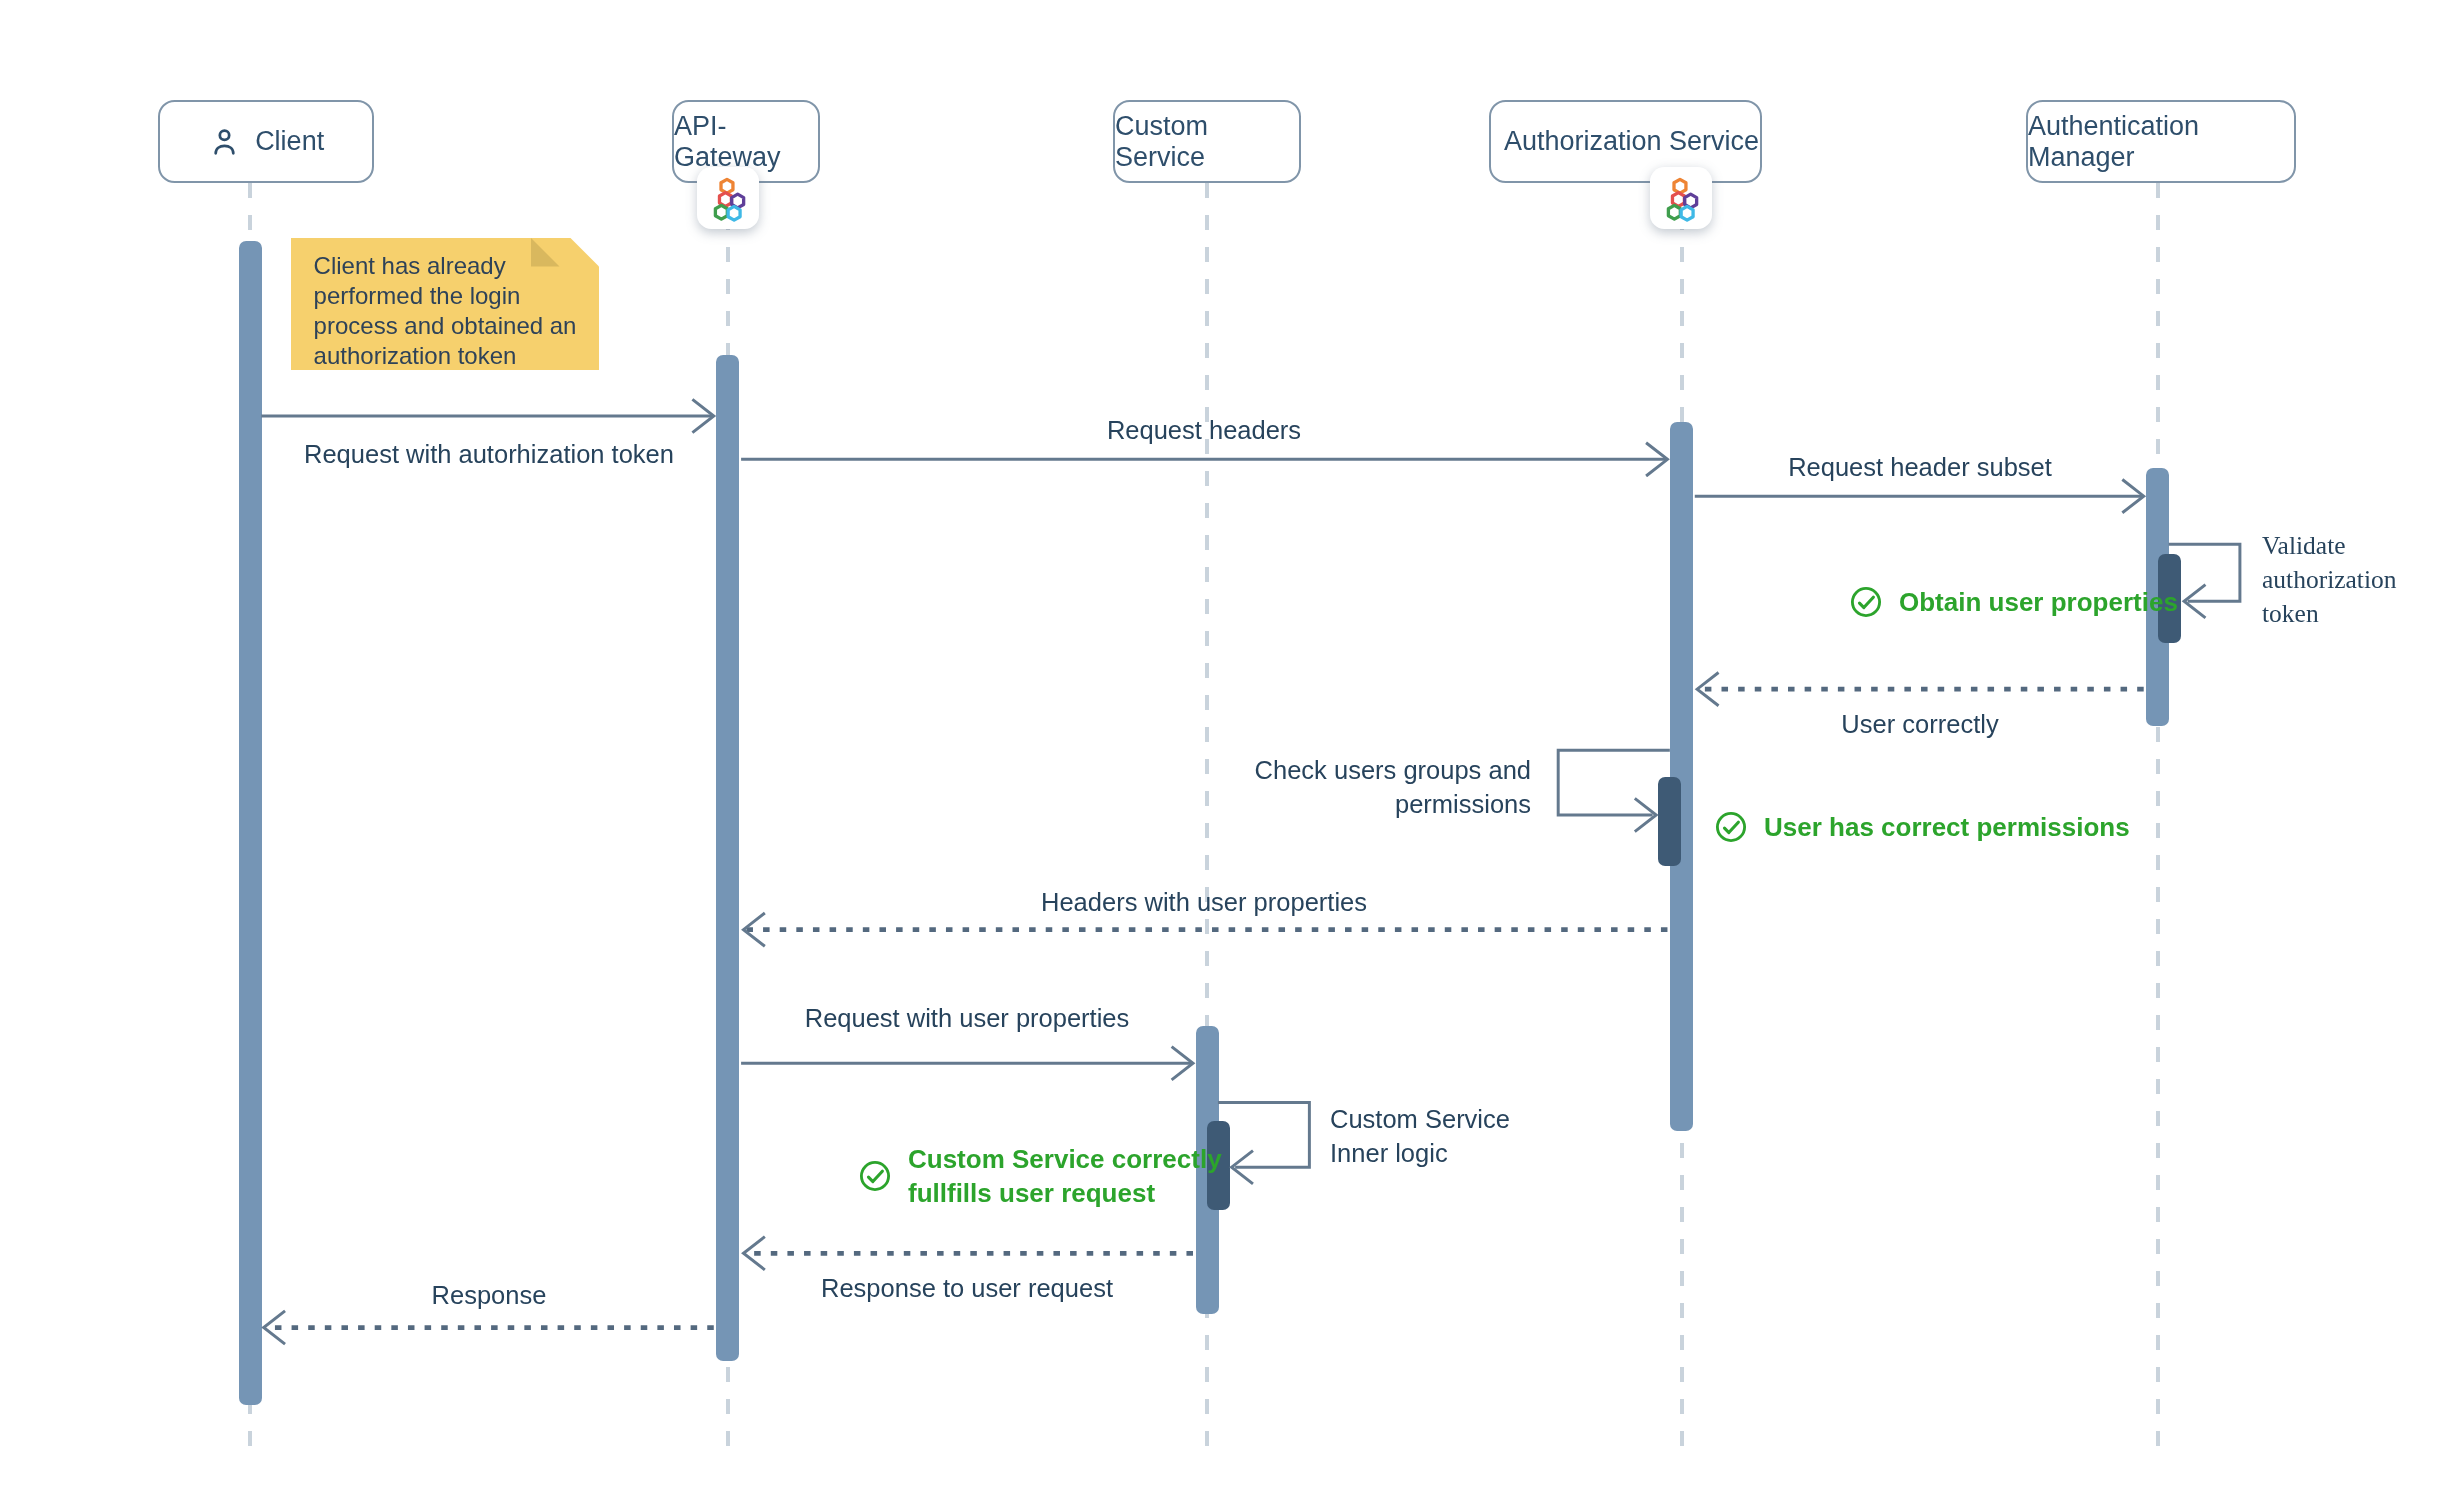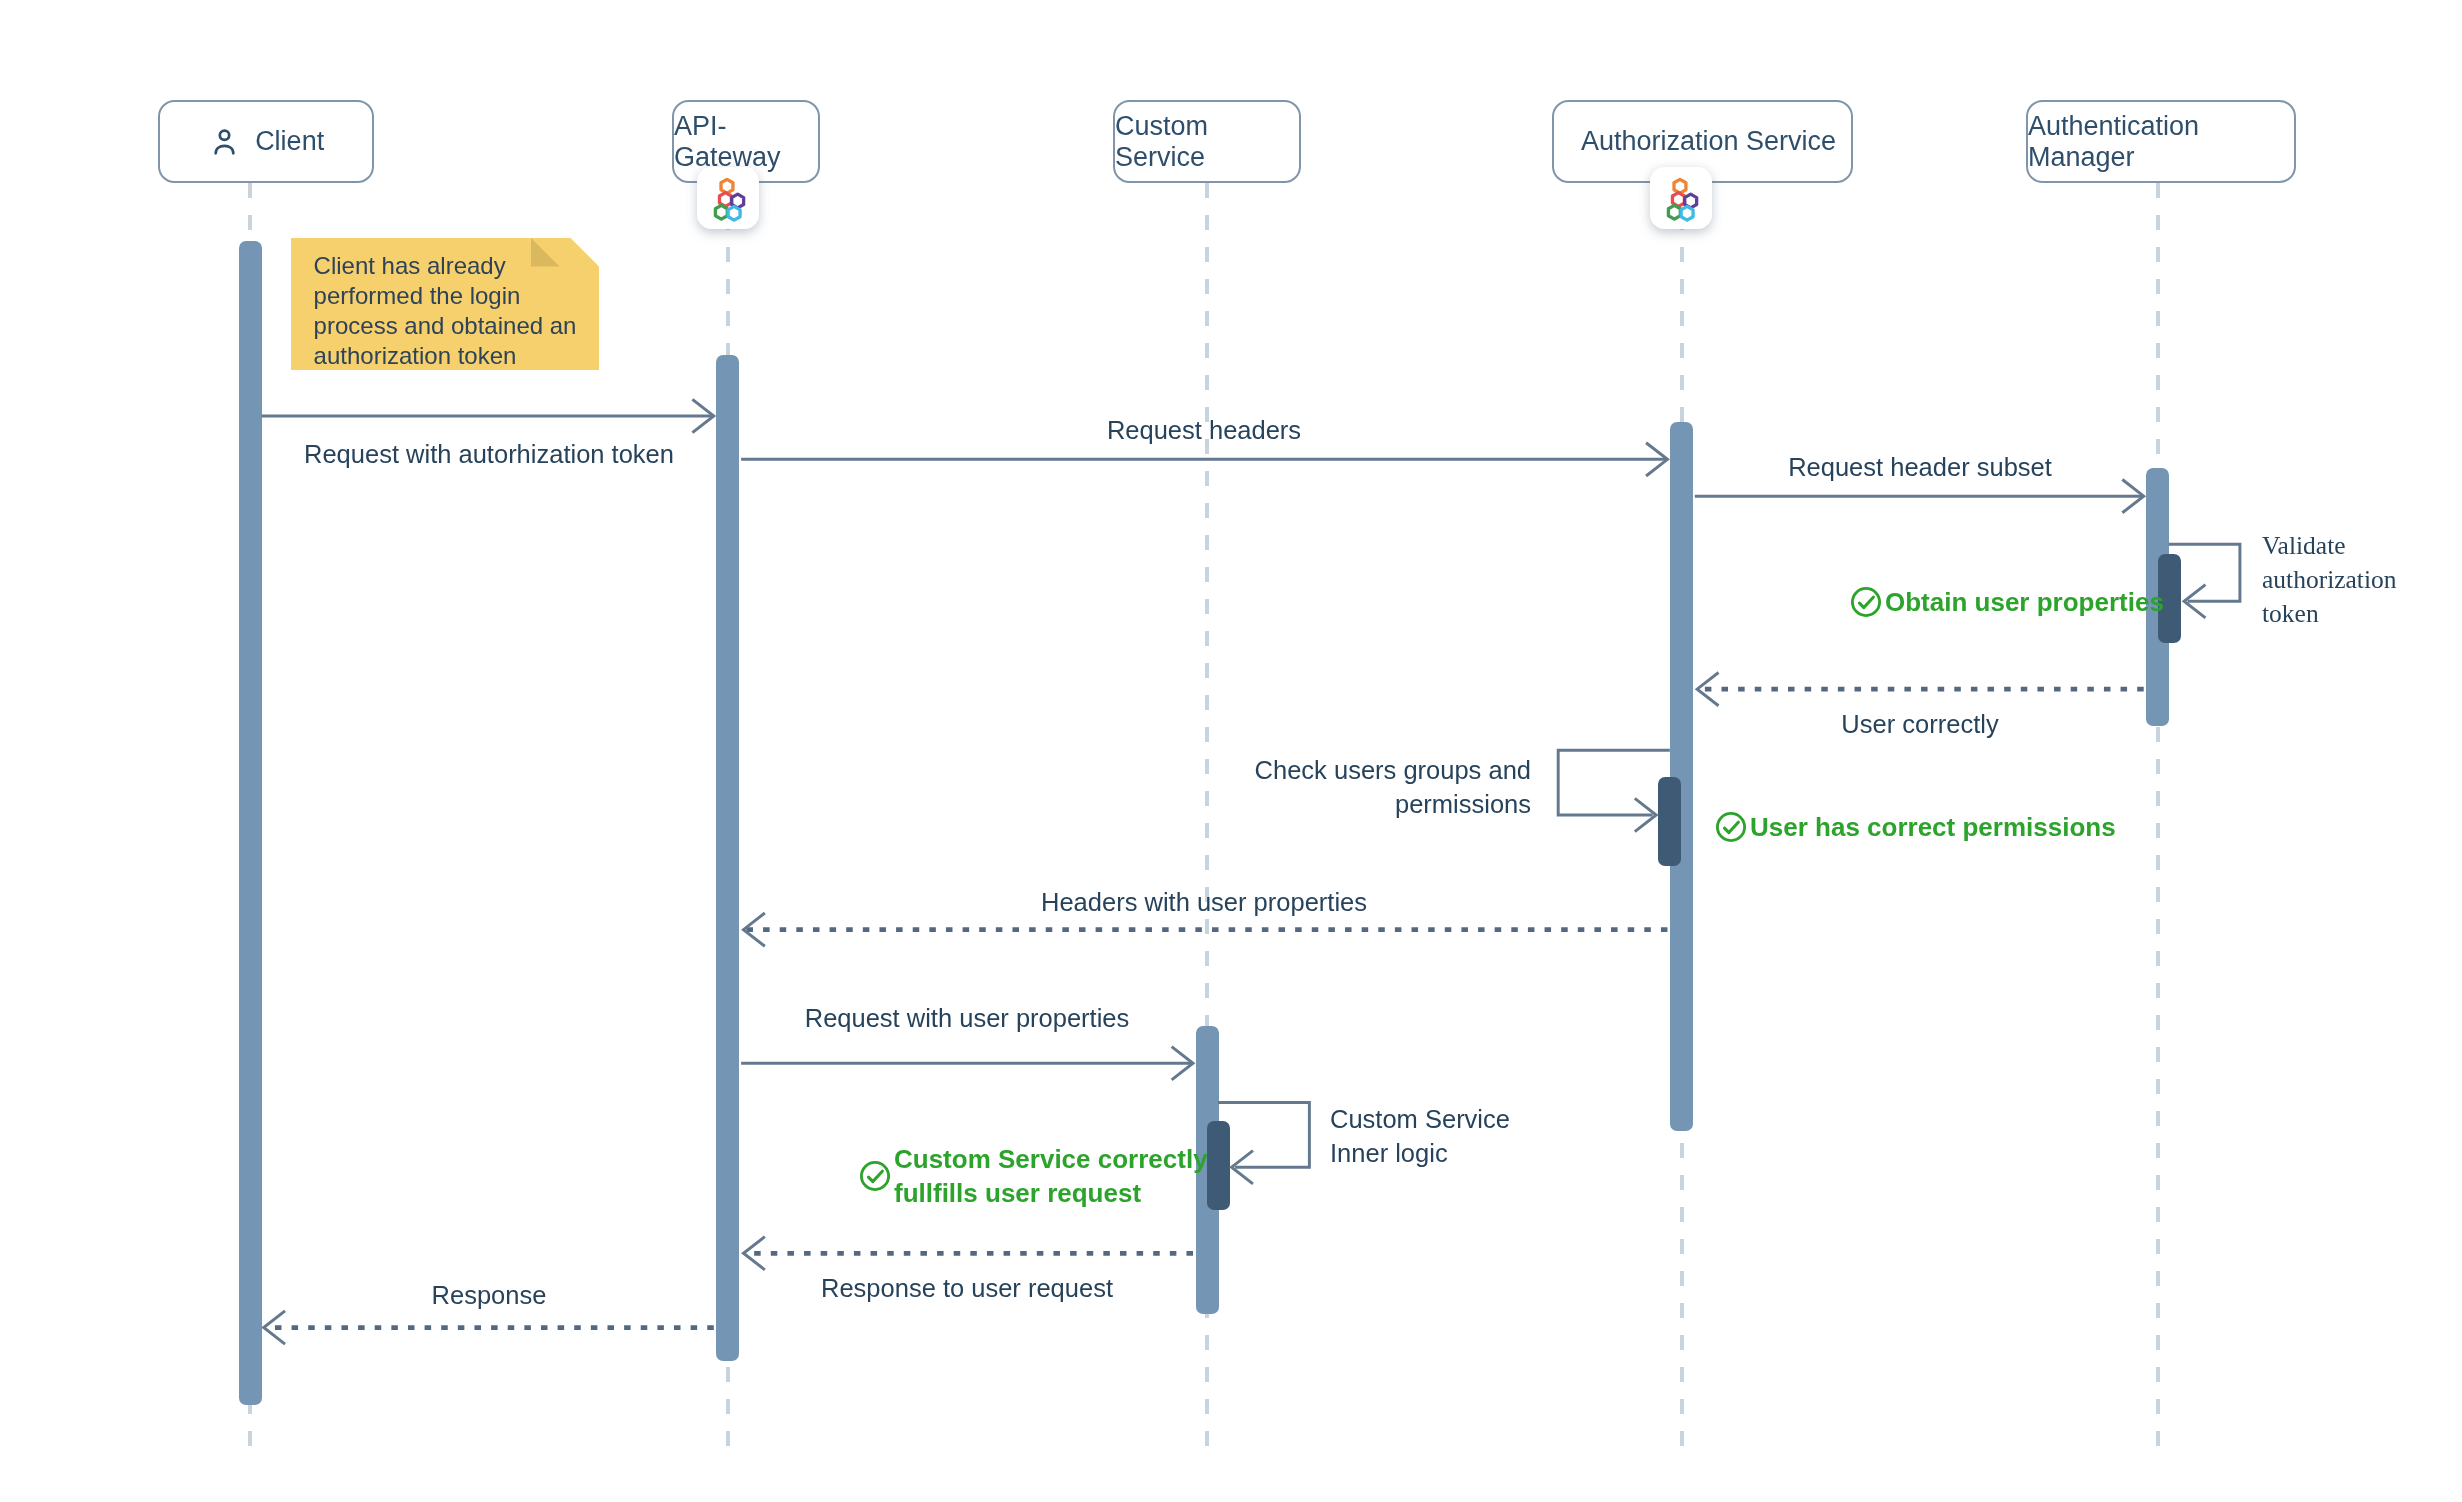--- a/index.html
+++ b/index.html
@@ -11,21 +11,21 @@
   .bar.dark{background:#3e5a75;}
   .pbox{position:absolute;top:100px;height:83px;background:#fff;border:2.4px solid #8095a9;
         border-radius:16.6px;display:flex;align-items:center;justify-content:center;gap:14.3px;
         color:#2e4e6b;font-size:27px;box-sizing:border-box;z-index:4;}
   .badge{position:absolute;top:167px;width:62px;height:62px;background:#fff;border-radius:14.3px;
          box-shadow:0 3.6px 10.7px rgba(90,105,125,.35);display:flex;align-items:center;
          justify-content:center;z-index:5;}
   .msg{position:absolute;font-size:25.5px;color:#27435c;white-space:pre-line;line-height:34px;z-index:7;}
   .msg.center{transform:translateX(-50%);text-align:center;}
   .msg.right{text-align:right;}
-  .success{position:absolute;display:flex;align-items:center;gap:2px;color:#2ca42c;
+  .success{position:absolute;display:flex;align-items:center;gap:16px;color:#2ca42c;
            font-weight:bold;font-size:26px;white-space:pre-line;line-height:34px;z-index:7;}
   .note{position:absolute;left:291px;top:238px;width:308px;height:132px;background:#f6d06d;
         color:#2e4258;font-size:24px;line-height:30px;padding:13px 0 0 22.6px;box-sizing:border-box;
         clip-path:polygon(0 0,calc(100% - 28.5px) 0,100% 28.5px,100% 100%,0 100%);z-index:6;}
   .note-fold{position:absolute;left:531px;top:238px;width:28.5px;height:28.5px;background:#d9b85e;
         clip-path:polygon(0 0,100% 100%,0 100%);z-index:7;}
   svg.overlay{position:absolute;left:0;top:0;z-index:6;pointer-events:none;}
   .arrow{stroke:#64798e;stroke-width:5;fill:none;}
   .arrow.dashed{stroke:#54697f;stroke-width:8;stroke-dasharray:11 17;}
   .head{stroke:#64798e;stroke-width:5;fill:none;}
@@ -57,21 +57,21 @@
       <path d="M5.6 20.6c0-3.5 2.9-5.4 6.4-5.4s6.4 1.9 6.4 5.4" fill="none" stroke="#2e4e6b" stroke-width="2" stroke-linecap="round"></path>
     </svg>
     <span>Client</span>
   </div>
   <div class="pbox" style="left:672px;width:148px;">
     <span>API-Gateway</span>
   </div>
   <div class="pbox" style="left:1113px;width:188px;">
     <span>Custom Service</span>
   </div>
-  <div class="pbox" style="left:1552px;width:301px;padding-left:12px;">
+  <div class="pbox" style="left:1489px;width:273px;padding-left:12px;">
     <span>Authorization Service</span>
   </div>
   <div class="pbox" style="left:2026px;width:270px;">
     <span>Authentication Manager</span>
   </div>
 
   <div class="badge" style="left:697px;">
     <svg width="51" height="51" viewBox="0 0 100 100" fill="none" stroke-linejoin="round" stroke-width="6.5">
       <polygon points="47,12.5 35.3,19.2 35.3,32.8 47,39.5 58.7,32.8 58.7,19.2" stroke="#ee8434"></polygon>
       <polygon points="44,38.5 32.3,45.2 32.3,58.8 44,65.5 55.7,58.8 55.7,45.2" stroke="#e4504e"></polygon>

